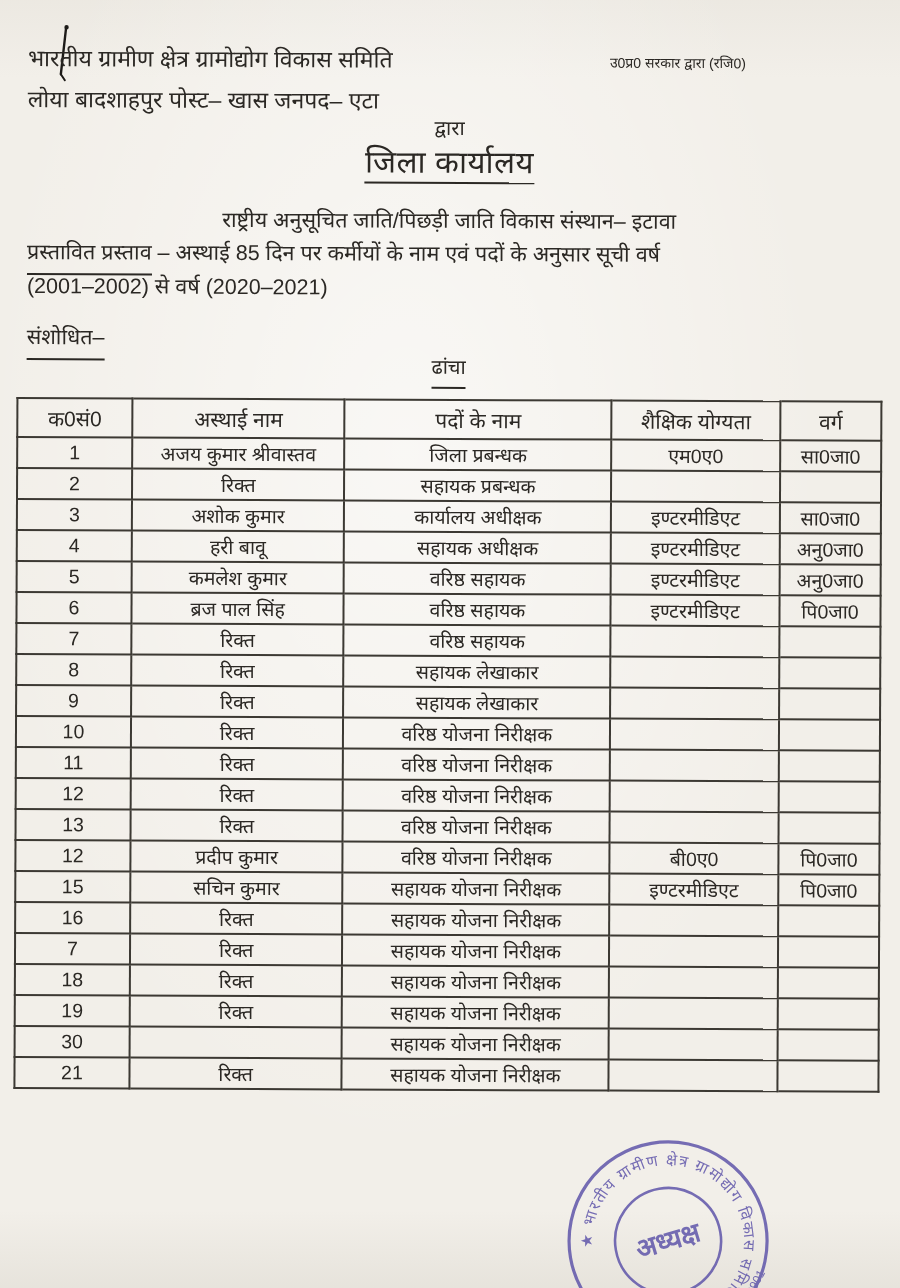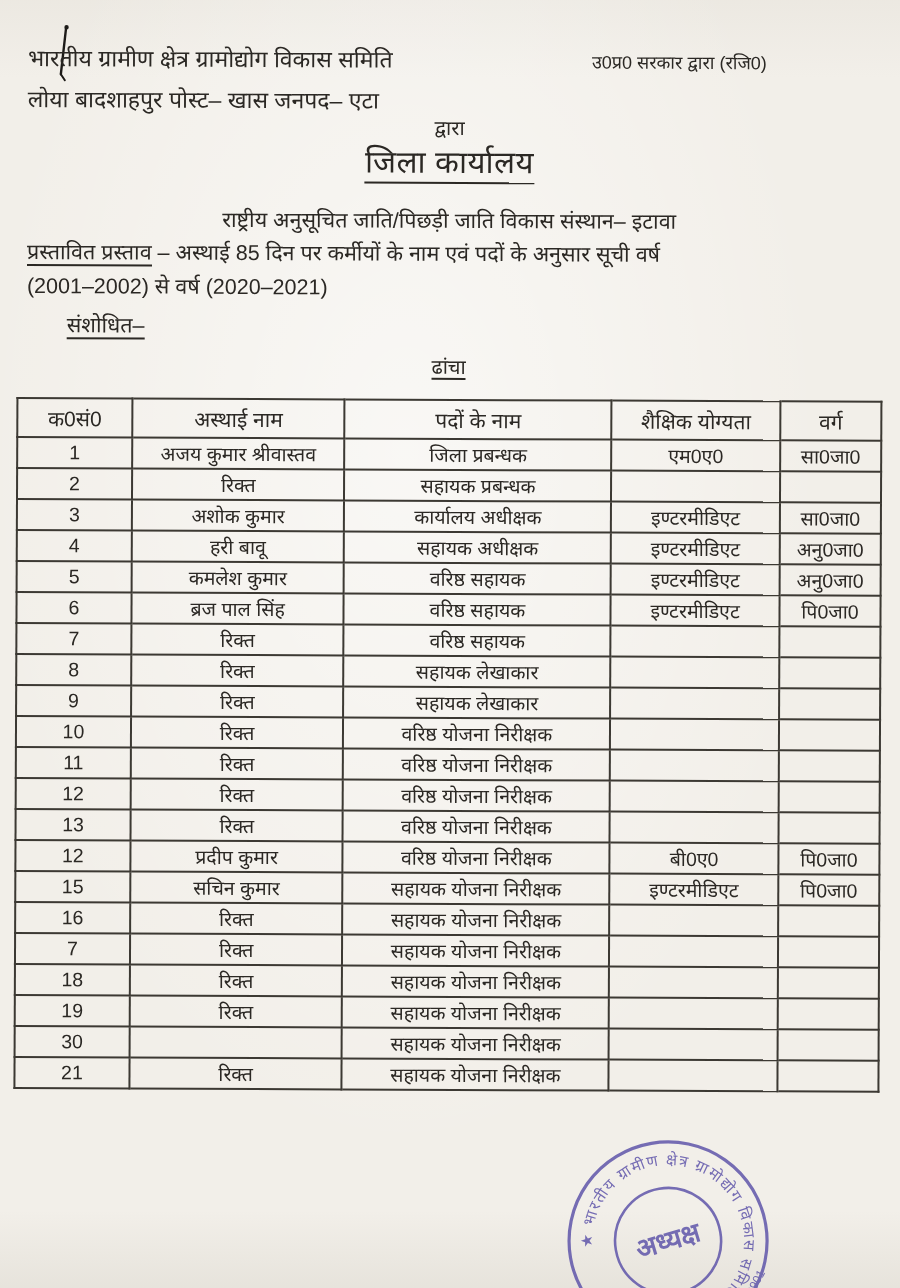--- a/index.html
+++ b/index.html
@@ -8,31 +8,31 @@
     background:#f2efe9;
     background-image:
       radial-gradient(ellipse at 45% 35%, rgba(255,255,255,.55) 0%, rgba(255,255,255,0) 60%),
       linear-gradient(180deg, rgba(225,221,212,.35) 0%, rgba(225,221,212,0) 6%, rgba(225,221,212,0) 94%, rgba(214,210,200,.4) 100%);
     font-family:"Liberation Sans","DejaVu Sans",sans-serif;
     color:#2b2824;
   }
   .sheet{position:absolute;left:0;top:0;width:900px;height:1288px;transform:rotate(.25deg);transform-origin:14px 40px;}
   .abs{position:absolute;}
   .center{left:0;width:900px;text-align:center;}
-  .u{border-bottom:2px solid currentColor;padding-bottom:0;}
+  .u{border-bottom:2px solid currentColor;padding-bottom:9px;}
   .hdr-left{left:28px;top:38px;font-size:23px;line-height:41px;white-space:nowrap;}
-  .hdr-right{left:592px;top:42px;font-size:18px;line-height:37px;white-space:nowrap;}
+  .hdr-right{left:610px;top:42px;font-size:14px;line-height:37px;white-space:nowrap;}
   .by-line{top:112px;font-size:20px;}
   .doc-title{top:138px;font-size:31px;letter-spacing:.5px;}
   .doc-title .u{border-bottom-width:2.5px;padding-bottom:2px;text-align:right;}
   .intro-1{top:203px;font-size:21.5px;}
   .intro-line{left:28px;top:0;font-size:21.5px;white-space:nowrap;}
   .intro-2{top:236px;}
   .intro-3{top:270px;}
-  .intro-4{top:309px;margin-left:40px;}
+  .intro-4{top:321px;}
   .tbl-caption{top:351px;font-size:20px;}
   table.roster{
     position:absolute;left:18px;top:397px;width:866px;
     border-collapse:collapse;table-layout:fixed;
   }
   table.roster col:nth-child(1){width:13.3%;}
   table.roster col:nth-child(2){width:24.6%;}
   table.roster col:nth-child(3){width:30.9%;}
   table.roster col:nth-child(4){width:19.5%;}
   table.roster col:nth-child(5){width:11.7%;}

